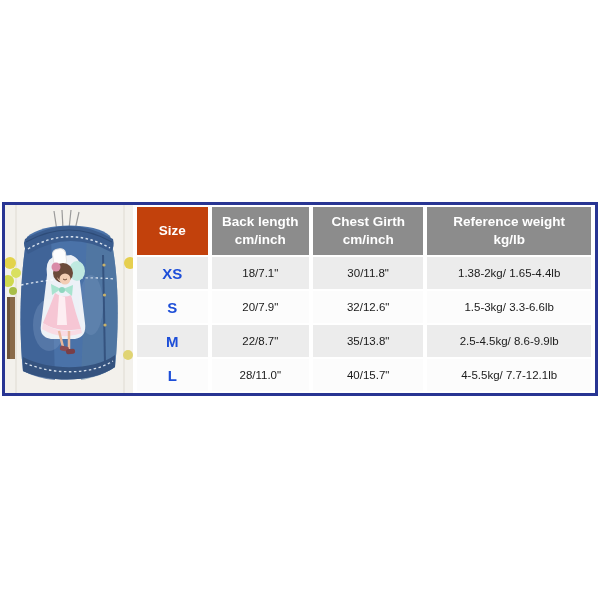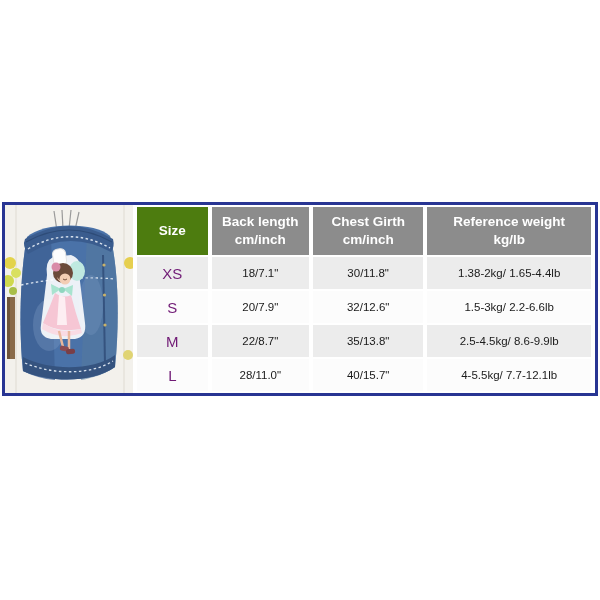--- a/index.html
+++ b/index.html
@@ -21,28 +21,28 @@
   table.size-table {
     width:100%; height:100%;
     border-collapse:separate; border-spacing:4px 2px;
     table-layout:fixed; background:#ffffff;
   }
   .size-table th {
     background:#8c8c8c; color:#ffffff; font-weight:bold;
     font-size:13.5px; line-height:1.3; text-align:center;
     padding:2px 0; height:44px; vertical-align:middle;
   }
-  .size-table th.size-col { background:#4d7c0f; }
+  .size-table th.size-col { background:#c2410c; }
   .size-table th .hline { display:block; }
   .size-table td {
     text-align:center; vertical-align:middle;
     font-size:11.5px; color:#1a1a1a; padding:0;
     white-space:nowrap; overflow:hidden;
   }
-  .size-table td.size-cell { font-weight:normal; font-size:15px; color:#701a75; }
+  .size-table td.size-cell { font-weight:bold; font-size:15px; color:#1d4ed8; }
   .size-table tr.stripe td { background:#ececec; }
   .size-table tr.plain  td { background:#fcfcfc; }
   .col-size   { width:16%; }
   .col-back   { width:22%; }
   .col-chest  { width:25%; }
   .col-weight { width:37%; }
 </style>
 </head>
 <body>
 
@@ -157,21 +157,21 @@
           <tr class="stripe">
             <td class="size-cell">XS</td>
             <td>18/7.1"</td>
             <td>30/11.8"</td>
             <td>1.38-2kg/ 1.65-4.4lb</td>
           </tr>
           <tr class="plain">
             <td class="size-cell">S</td>
             <td>20/7.9"</td>
             <td>32/12.6"</td>
-            <td>1.5-3kg/ 2.2-6.6lb</td>
+            <td>1.5-3kg/ 3.3-6.6lb</td>
           </tr>
           <tr class="stripe">
             <td class="size-cell">M</td>
             <td>22/8.7"</td>
             <td>35/13.8"</td>
             <td>2.5-4.5kg/ 8.6-9.9lb</td>
           </tr>
           <tr class="plain">
             <td class="size-cell">L</td>
             <td>28/11.0"</td>

